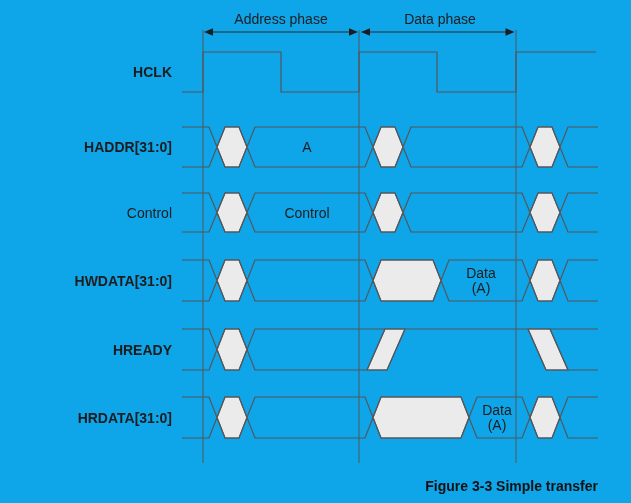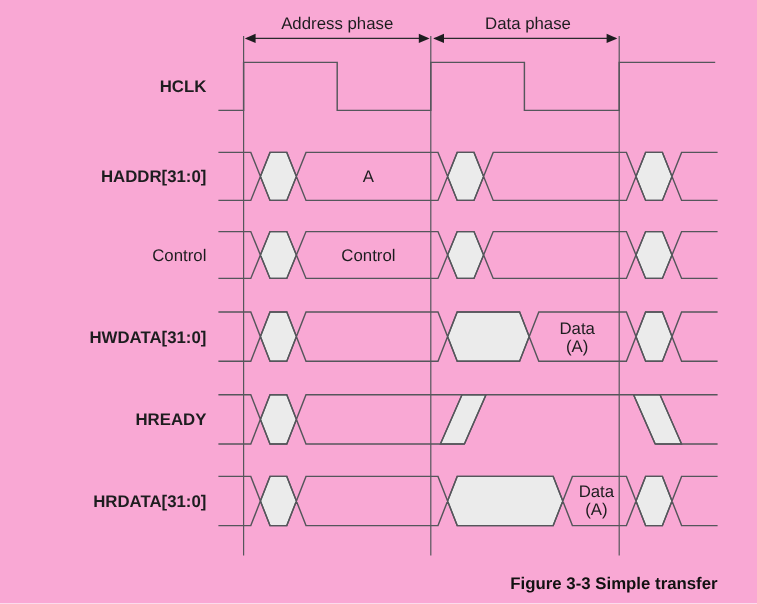--- a/index.html
+++ b/index.html
@@ -1,19 +1,19 @@
 <!DOCTYPE html>
 <html><head>
 <meta charset="utf-8">
 <style>
   html,body{margin:0;padding:0;background:#fff;}
   .page{
     position:relative;
     width:631px;height:503px;
-    background:#f9a8d4;
+    background:#0ea5e9;
     font-family:"Liberation Sans",sans-serif;
     overflow:hidden;
   }
   svg{display:block;}
   .wave{fill:none;stroke:#55565b;stroke-width:1.2;stroke-linejoin:miter;}
   .vline{fill:none;stroke:#55565b;stroke-width:1;}
   .shade{fill:#ebebeb;stroke:#55565b;stroke-width:1.1;stroke-linejoin:miter;}
   .arrowline{fill:none;stroke:#2a2a2c;stroke-width:1.2;}
   .arrowhead{fill:#1d1d1f;stroke:none;}
   .sig-label{font-family:"Liberation Sans",sans-serif;font-size:14px;font-weight:bold;fill:#1d1d1f;text-anchor:end;}

